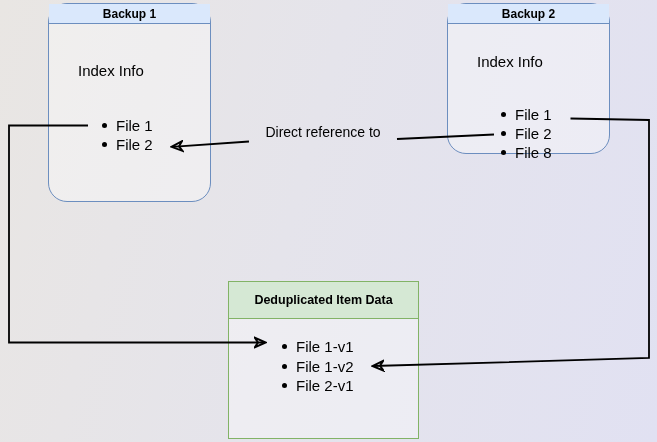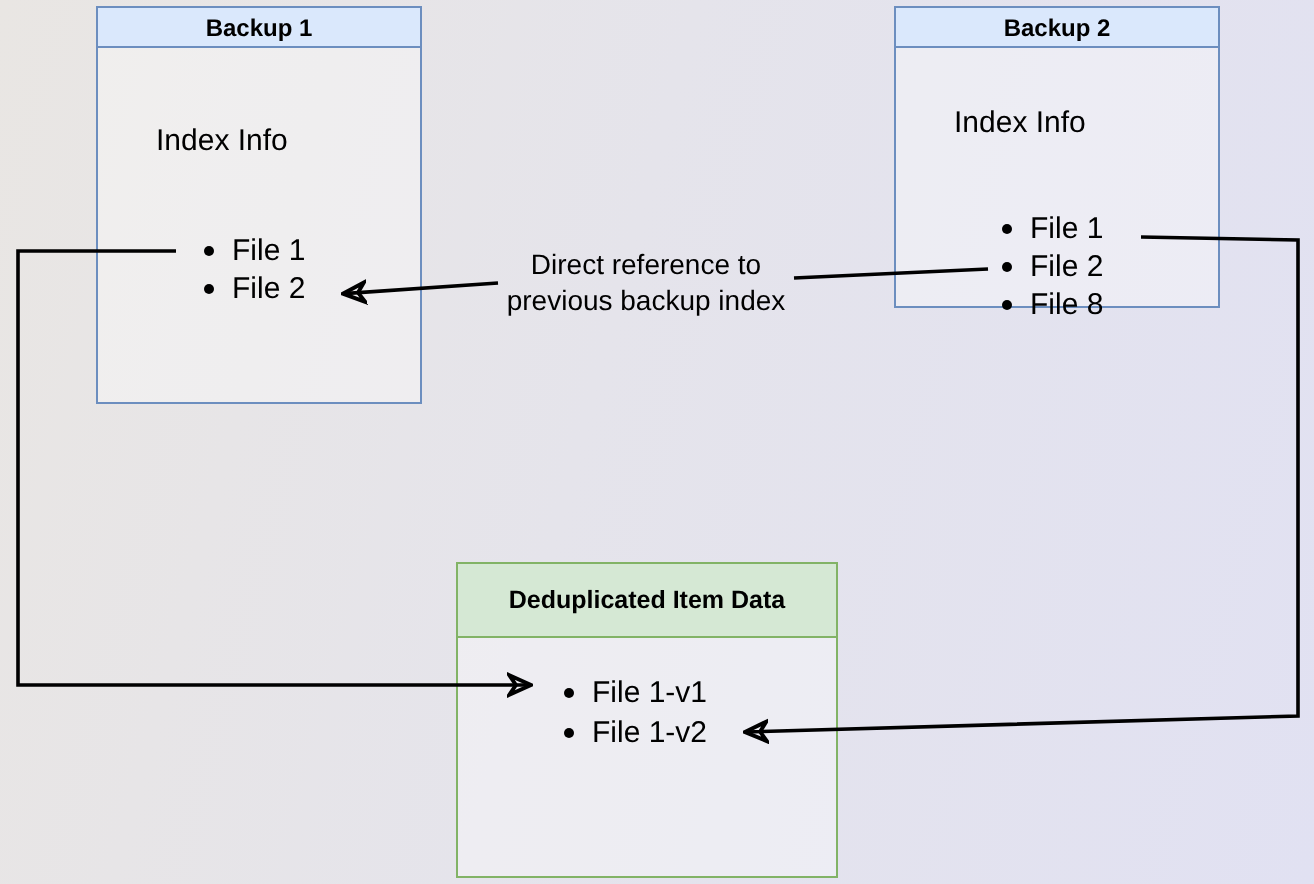--- a/index.html
+++ b/index.html
@@ -10,21 +10,21 @@
     background:linear-gradient(105deg,#e9e6e3 0%,#e5e4eb 45%,#e1e1f2 100%);
     font-family:"Liberation Sans",sans-serif;
     color:#000;
   }
   .box{
     position:absolute;
     box-sizing:border-box;
     border:1px solid #888;
     background:rgba(255,255,255,0.35);
   }
-  .box.blue{border-color:var(--blue_border,#6c8ebf);}
+  .box.blue{border-color:var(--blue_border,#6c8ebf);border-radius:19px;}
   .box.green{border-color:var(--green_border,#82b366);}
   .hdr{
     box-sizing:border-box;
     height:20px;
     display:flex;align-items:center;justify-content:center;
     font-weight:bold;font-size:12px;
     border-bottom:1px solid;
   }
   .blue .hdr{background:var(--blue_fill,#dae8fc);border-color:var(--blue_border,#6c8ebf);}
   .green .hdr{background:var(--green_fill,#d5e8d4);border-color:var(--green_border,#82b366);height:37px;font-size:12.5px;}
@@ -69,33 +69,33 @@
       <li>File 2</li>
       <li>File 8</li>
     </ul>
   </div>
 
   <div class="box green" style="left:228px;top:281px;width:191px;height:158px">
     <div class="hdr">Deduplicated Item Data</div>
     <ul class="items tall" style="left:52px;top:55px">
       <li>File 1-v1</li>
       <li>File 1-v2</li>
+      <li>File 2-v1</li>
     </ul>
   </div>
 
   <svg class="edges" width="657" height="442" viewBox="0 0 657 442">
     <defs>
       <marker id="arrowhead" viewBox="0 0 12 12" refX="10.5" refY="6" markerWidth="13" markerHeight="13" orient="auto" markerUnits="userSpaceOnUse">
         <path d="M1,1.5 L11,6 L1,10.5 L4,6 Z" fill="#000" stroke="none"></path>
       </marker>
     </defs>
     <path d="M 88 125.5 L 9 125.5 L 9 342.5 L 265 342.5" marker-end="url(#arrowhead)"></path>
     <path d="M 570.5 118.5 L 649 120 L 649 358 L 373 366" marker-end="url(#arrowhead)"></path>
     <path d="M 494 134.5 L 397 139"></path>
     <path d="M 249 141.5 L 172 146.8" marker-end="url(#arrowhead)"></path>
   </svg>
 
   <div class="edge-label">
     <span>Direct reference to</span>
-    <span>previous backup index</span>
   </div>
 
 </div>
 
 </body></html>

